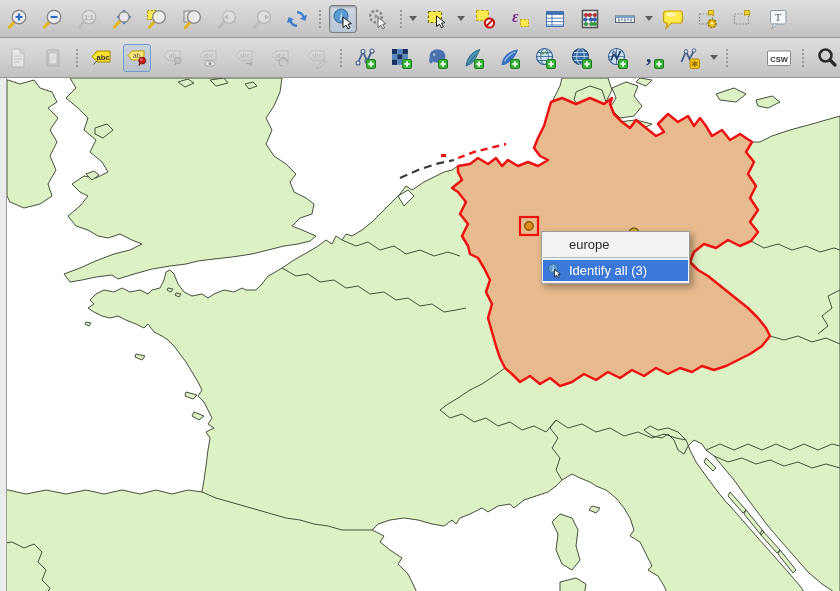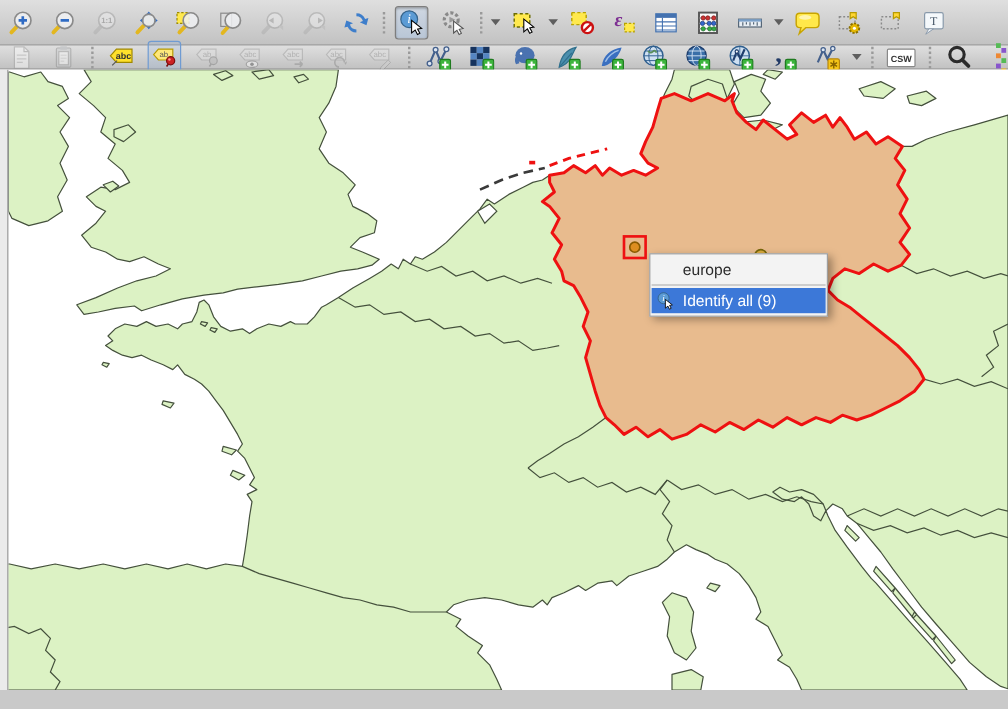--- a/index.html
+++ b/index.html
@@ -1,21 +1,21 @@
 <!DOCTYPE html>
 <html><head>
 <meta charset="utf-8">
 <style>
   html,body{margin:0;padding:0;width:840px;height:591px;overflow:hidden;
     font-family:"Liberation Sans","DejaVu Sans",sans-serif;background:#c9c9c9;}
   
   .toolbar{display:flex;align-items:center;background:linear-gradient(#dfdfdf,#c2c2c2);
     border-bottom:1px solid #969696;padding:0 3px;box-sizing:border-box;}
   #row1{height:38px;gap:7px;}
-  #row2{height:20px;gap:8px;}
+  #row2{height:40px;gap:8px;}
   .tb{width:28px;height:28px;min-width:28px;display:flex;align-items:center;justify-content:center;
     border:1px solid transparent;border-radius:3px;box-sizing:border-box;}
   .tb svg{width:22px;height:22px;display:block;}
   .tb.active{border-color:#7e7e7e;background:linear-gradient(#cfd7e2,#b9c6d6);
     box-shadow:inset 0 1px 2px rgba(0,0,0,.3);}
   .tb.focus{border-color:#6f9bd2;background:rgba(130,170,225,.18);}
   .disabled{opacity:.45;filter:grayscale(55%);}
   .sep{width:0;height:18px;border-left:2px dotted #9a9a9a;margin:0 1px;}
   .dd{width:0;height:0;border-left:4px solid transparent;border-right:4px solid transparent;
     border-top:5px solid #5e5e5e;margin:0 -1px;}
@@ -381,21 +381,21 @@
         <g fill="#dde6f2" stroke="#44608c">
           <circle cx="8" cy="4.5" r="1.8"></circle>
           <circle cx="16" cy="3.5" r="1.8"></circle>
         </g>
         <rect x="12" y="12" width="9.5" height="9.5" rx="1.5" fill="#f5c518" stroke="#b8860b"></rect>
         <path d="M16.8 13.5v6.5M14 15.2l5.6 3.2M19.6 15.2L14 18.4" stroke="#8a6500" stroke-width="1.2"></path>
       </svg>
     </div>
   <span class="dd"></span>
   <div class="sep"></div>
-  <div class="tb" style="width:34px;">
+  <div class="tb" style="width:34px;margin-left:28px;">
       <svg viewBox="0 0 26 22" style="width:26px;">
         <rect x="1.5" y="4" width="23" height="14.5" rx="1" fill="#fff" stroke="#888"></rect>
         <text x="13" y="14.5" font-size="7.5" font-weight="bold" text-anchor="middle" fill="#333">CSW</text>
       </svg>
     </div>
   <div class="sep"></div>
   <div class="tb">
       <svg viewBox="0 0 22 22">
         <circle cx="9.5" cy="8.5" r="6" fill="none" stroke="#2b2b2b" stroke-width="2.6"></circle>
         <line x1="14" y1="13" x2="19" y2="18" stroke="#2b2b2b" stroke-width="3.2" stroke-linecap="round"></line>
@@ -479,16 +479,16 @@
 
   <div id="ctxmenu">
     <div class="mi">europe</div>
     <div class="msep"></div>
     <div class="mi selected">
       <svg viewBox="0 0 16 16">
           <circle cx="6" cy="5.5" r="4.6" fill="#5b9bd5" stroke="#36648b" stroke-width=".8"></circle>
           <text x="6" y="8" font-size="7.5" font-style="italic" font-family="serif" fill="#fff" text-anchor="middle">i</text>
           <path d="M7.5 6.5l0 7.3 2.1-1.7 1.3,2.6 1.4-.8-1.3-2.4 2.3-.4z" fill="#fff" stroke="#000" stroke-width=".7"></path>
         </svg>
-      <span>Identify all (9)</span>
+      <span>Identify all (3)</span>
     </div>
   </div>
 </div>
 
 </body></html>

